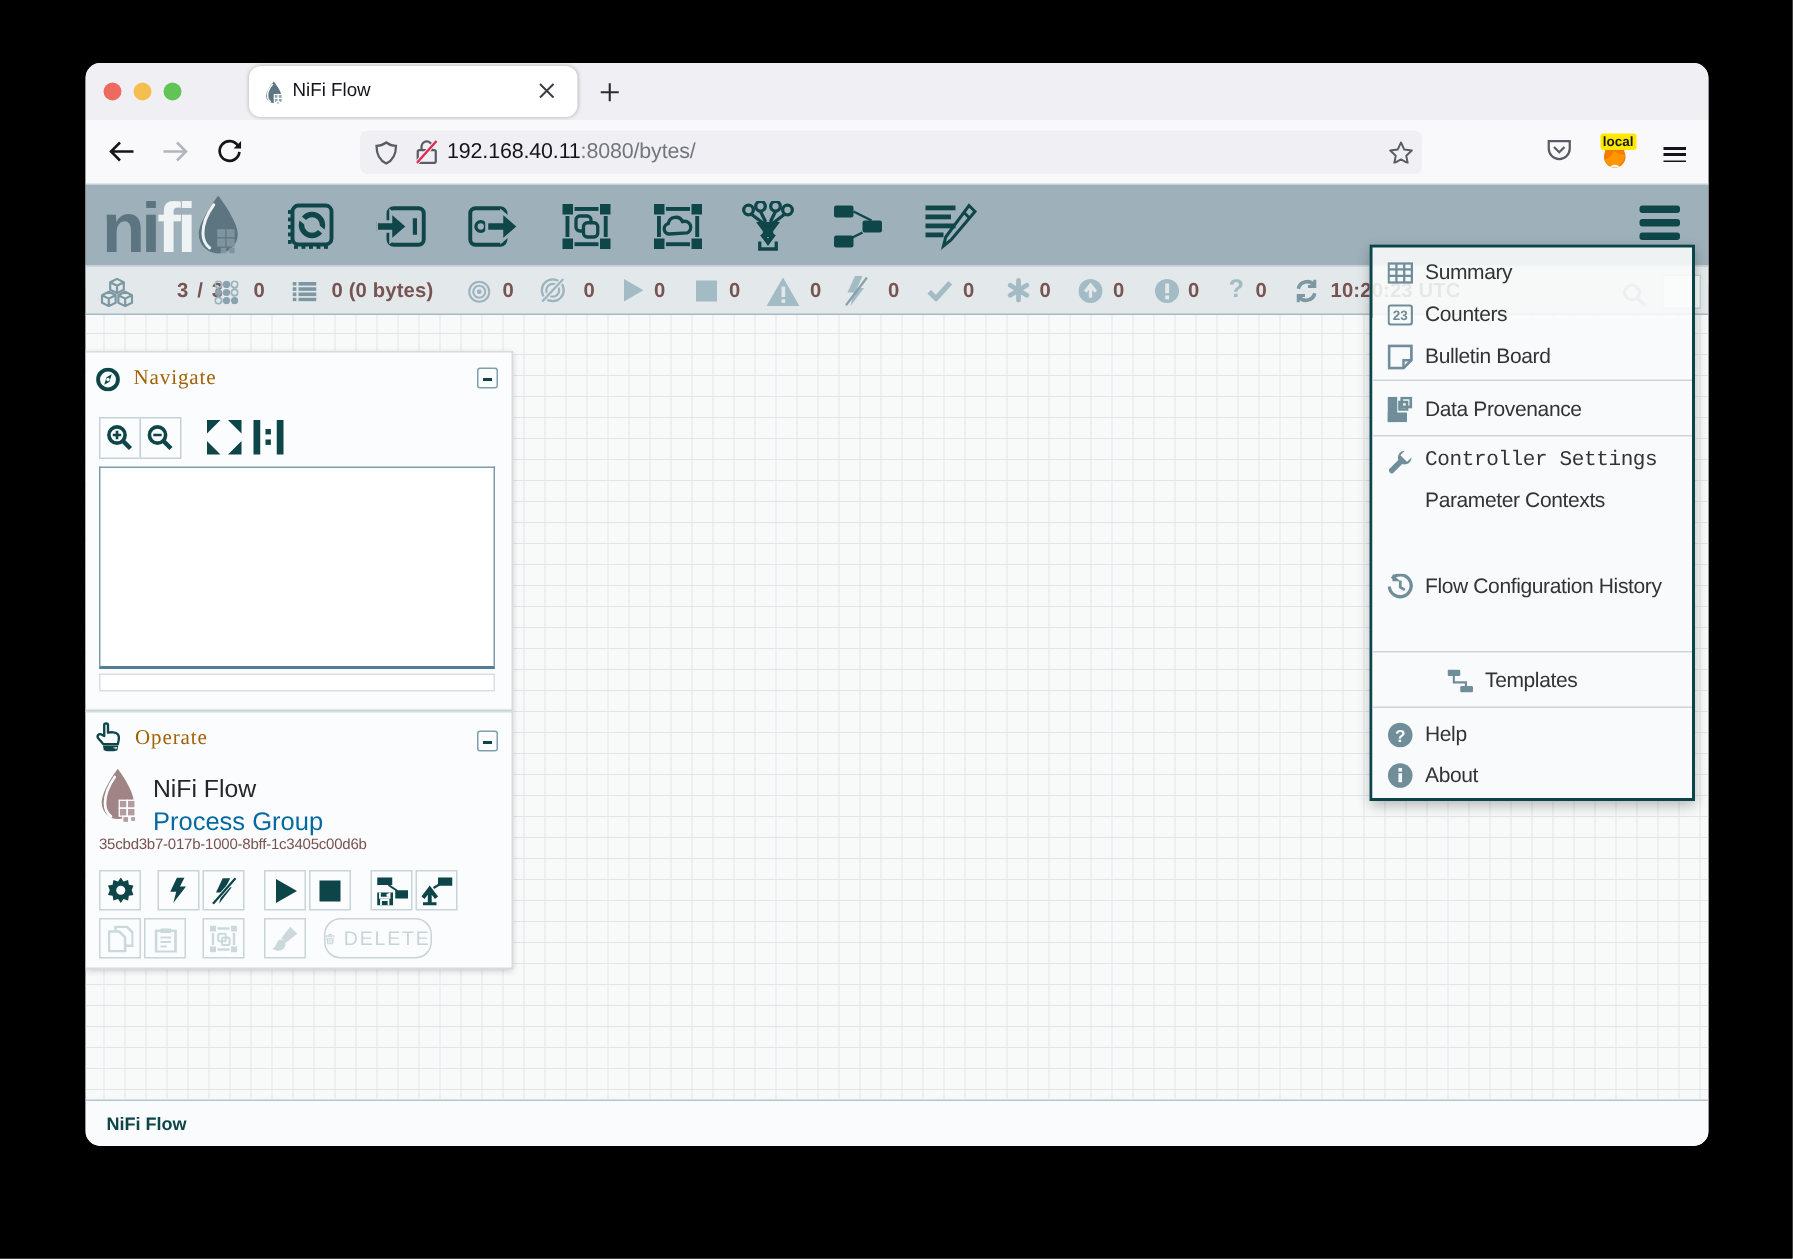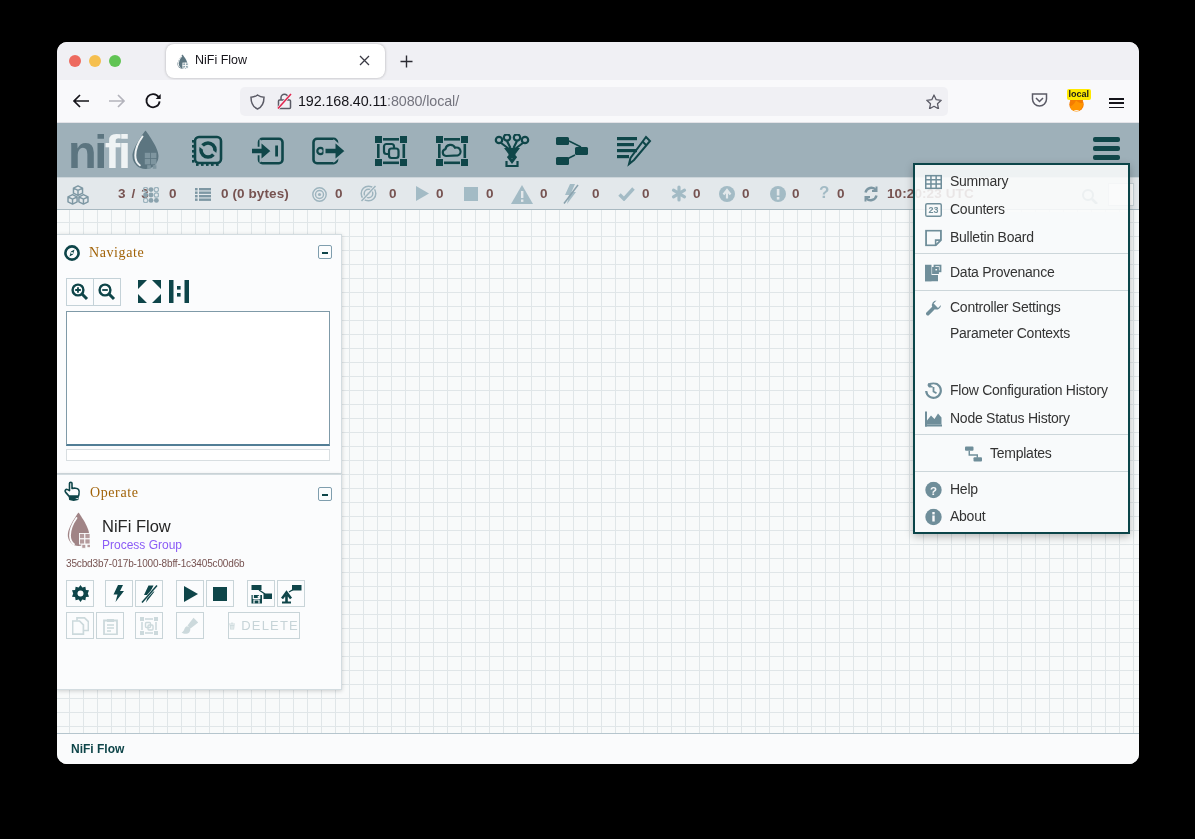--- a/index.html
+++ b/index.html
@@ -32,21 +32,21 @@
   
   #canvas { position:absolute; left:0; top:168px; width:100%; height:523px; background:#f8fafa;
     background-image:linear-gradient(to right,#e0e6e8 1px,transparent 1px),
                      linear-gradient(to bottom,#e0e6e8 1px,transparent 1px);
     background-size:14px 14px; background-position:12px 12px; }
 
   
   .panel { position:absolute; left:0; width:285px; background:#fbfcfd;
     border:1px solid #d3dce0; border-left:none; box-shadow:0 1px 4px rgba(0,0,0,0.18); }
   #navigate { top:192px; height:240px; }
-  #operate  { top:432px; height:216px; }
+  #operate  { top:432px; height:172px; }
   .ptitle { font-family:"Liberation Serif", serif; font-size:14px; color:#a16207;
     letter-spacing:0.6px; }
   .collapse { position:absolute; right:9px; top:10px; width:14px; height:14px;
     border:1px solid #7f9eae; border-radius:2px; }
   .collapse::after { content:""; position:absolute; left:3px; top:6px; width:6px; height:2px;
     background:#0e4549; }
   .navbtn { position:absolute; width:28px; height:28px; border:1px solid #c4d2d8;
     display:flex; align-items:center; justify-content:center; background:#fbfcfd; }
   .opbtn { position:absolute; width:28px; height:27px; border:1px solid #c8d4d8;
     display:flex; align-items:center; justify-content:center; background:#fbfcfd; }
@@ -111,21 +111,21 @@
     <div id="urlbar">
       <svg class="abs" style="left:10px;top:7px;" width="15" height="16" viewBox="0 0 15 16">
           <path d="M7.5,1 C9.5,2.5 12,3.2 14,3.2 C14,9 12,13 7.5,15 C3,13 1,9 1,3.2 C3,3.2 5.5,2.5 7.5,1 Z" fill="none" stroke="#5b5b66" stroke-width="1.5"></path>
         </svg>
       <svg class="abs" style="left:36px;top:6px;" width="17" height="17" viewBox="0 0 17 17">
           <rect x="2.5" y="7" width="12" height="8.5" rx="1" fill="none" stroke="#5b5b66" stroke-width="1.5"></rect>
           <path d="M5,7 V4.8 A3.5,3.5 0 0 1 12,4.8 V7" fill="none" stroke="#5b5b66" stroke-width="1.5"></path>
           <path d="M2,15.5 L15,1" stroke="#f0f0f4" stroke-width="2.8"></path>
           <path d="M2,15.5 L15,1" stroke="#e22850" stroke-width="1.6"></path>
         </svg>
-      <span id="urltext">192.168.40.11<span class="dim">:8080/local/</span></span>
+      <span id="urltext">192.168.40.11<span class="dim">:8080/bytes/</span></span>
       <svg class="abs" style="left:686px;top:7px;" width="16" height="15" viewBox="0 0 16 15">
           <path d="M8,1 L10.2,5.7 L15.2,6.3 L11.5,9.8 L12.5,14.8 L8,12.3 L3.5,14.8 L4.5,9.8 L0.8,6.3 L5.8,5.7 Z" fill="none" stroke="#5b5b66" stroke-width="1.3" stroke-linejoin="round"></path>
         </svg>
     </div>
     <svg class="abs" style="left:974px;top:13px;" width="17" height="16" viewBox="0 0 17 16">
         <path d="M1.5,1 H15.5 V6 A7,7 0 0 1 1.5,6 Z" fill="none" stroke="#5b5b66" stroke-width="1.5"></path>
         <path d="M5,5 L8.5,8.5 L12,5" fill="none" stroke="#5b5b66" stroke-width="1.5"></path>
       </svg>
     <div class="abs" style="left:1011px;top:16px;width:17px;height:16px;">
       <svg width="17" height="16" viewBox="0 0 17 16">
@@ -416,21 +416,21 @@
       <g fill="#b49b9d" stroke="#fbfcfd" stroke-width="0.9">
         <rect x="12.5" y="21.5" width="5.2" height="5.2"></rect>
           <rect x="17.9" y="21.5" width="5.2" height="5.2"></rect>
         <rect x="12.5" y="26.9" width="5.2" height="5.2"></rect>
           <rect x="17.9" y="26.9" width="5.2" height="5.2"></rect>
         <rect x="14.8" y="32.3" width="4" height="4"></rect>
           <rect x="20" y="32.3" width="3.4" height="3.4"></rect>
       </g>
     </svg>
     <span class="abs" style="left:45px;top:42px;font-size:16.5px;color:#262626;">NiFi Flow</span>
-    <span class="abs" style="left:45px;top:63px;font-size:12px;color:#8b5cf6;">Process Group</span>
+    <span class="abs" style="left:45px;top:63px;font-size:17px;color:#0369a1;">Process Group</span>
     <span class="abs" style="left:9px;top:83px;font-size:10px;letter-spacing:-0.15px;color:#775351;">35cbd3b7-017b-1000-8bff-1c3405c00d6b</span>
 
     <div class="opbtn" style="left:9px;top:105px;">
       <svg width="17" height="17" viewBox="0 0 17 17">
           <path d="M8.5,0 L10.3,2.6 L13.4,1.7 L13.9,4.9 L17,5.3 L15.8,8.5 L17,11.7 L13.9,12.1 L13.4,15.3 L10.3,14.4 L8.5,17 L6.7,14.4 L3.6,15.3 L3.1,12.1 L0,11.7 L1.2,8.5 L0,5.3 L3.1,4.9 L3.6,1.7 L6.7,2.6 Z" fill="#0e4549"></path>
           <circle cx="8.5" cy="8.5" r="3" fill="#fbfcfd"></circle>
         </svg>
     </div>
     <div class="opbtn" style="left:48px;top:105px;">
       <svg width="12" height="17" viewBox="0 0 12 17">
@@ -501,21 +501,21 @@
           <rect x="5.5" y="5.5" width="5" height="5" rx="1" fill="none" stroke="#ccd9dc" stroke-width="1.4"></rect>
           <rect x="8" y="8" width="5" height="5" rx="1" fill="none" stroke="#ccd9dc" stroke-width="1.4"></rect>
         </svg>
     </div>
     <div class="opbtn" style="left:119px;top:137px;">
       <svg width="18" height="18" viewBox="0 0 18 18">
           <path d="M12.5,0.8 L17.2,5.5 L9.5,11.5 L6.5,8.5 Z" fill="#ccd9dc"></path>
           <path d="M5.8,9.3 C3.8,10 3.6,12 2.8,13.4 C2.2,14.4 1.4,15 0.6,15.4 C2.6,17.2 6.6,17.4 8.4,15.2 C9.8,13.5 9.4,11 8.6,10 Z" fill="#ccd9dc"></path>
         </svg>
     </div>
-    <div class="opbtn" style="left:171px;top:137px;width:72px;">
+    <div class="opbtn" style="left:159px;top:137px;width:72px;border-radius:11px;">
       <svg width="14" height="16" viewBox="0 0 14 16">
           <rect x="0" y="2.5" width="14" height="2.2" fill="#ccd9dc"></rect>
           <rect x="4.5" y="0.5" width="5" height="2" fill="#ccd9dc"></rect>
           <path d="M1.5,6 H12.5 L11.5,16 H2.5 Z" fill="#ccd9dc"></path>
           <path d="M4.6,7.5 L4.9,14.5 M7,7.5 V14.5 M9.4,7.5 L9.1,14.5" stroke="#fbfcfd" stroke-width="1.1"></path>
         </svg>
       <span style="font-size:13px;font-weight:400;color:#c7d4d8;margin-left:6px;letter-spacing:1.2px;">DELETE</span>
     </div>
   </div>
 
@@ -552,44 +552,36 @@
           <g fill="#6f8e9a">
             <rect x="0" y="0" width="6.5" height="17"></rect>
             <rect x="0" y="10.5" width="13" height="6.5"></rect>
             <path d="M8,8.5 h5 v-5 h-5 z" fill="none" stroke="#6f8e9a" stroke-width="1.8"></path>
           </g>
           <rect x="9.5" y="0.8" width="6" height="6" fill="none" stroke="#6f8e9a" stroke-width="1.8"></rect>
         </svg>
       <span class="txt">Data Provenance</span>
     </div>
     <div class="msep" style="top:124.5px;"></div>
-    <div class="mi" style="top:129.5px;">
+    <div class="mi" style="top:129.5px;font-family:Liberation Mono, monospace;">
       <svg class="ico" width="17" height="17" viewBox="0 0 17 17">
           <path d="M11.5,1 A4.6,4.6 0 0 0 7.2,7.2 L1,13.4 A2.1,2.1 0 0 0 3.6,16 L9.8,9.8 A4.6,4.6 0 0 0 16,5.5 L13,8.4 L8.6,4 Z" fill="#6f8e9a"></path>
         </svg>
       <span class="txt">Controller Settings</span>
     </div>
     <div class="mi" style="top:155.5px;">
       <span class="txt">Parameter Contexts</span>
     </div>
     <div class="mi" style="top:213px;">
       <svg class="ico" width="17" height="17" viewBox="0 0 17 17">
           <path d="M3,3.2 A7.3,7.3 0 1 1 1.2,8.5" fill="none" stroke="#6f8e9a" stroke-width="2.2"></path>
           <path d="M3.8,0.5 V4.5 H7.8" fill="#6f8e9a" stroke="#6f8e9a" stroke-width="1"></path>
           <path d="M8.5,4.5 V9 L11.5,10.8" fill="none" stroke="#6f8e9a" stroke-width="1.8"></path>
         </svg>
       <span class="txt">Flow Configuration History</span>
-    </div>
-    <div class="mi" style="top:241px;">
-      <svg class="ico" width="17" height="15" viewBox="0 0 17 15">
-          <rect x="0" y="0" width="2" height="15" fill="#6f8e9a"></rect>
-          <path d="M2,13 L2,9 L6,4 L9.5,7.5 L13,2 L16.5,6 V13 Z" fill="#6f8e9a"></path>
-          <rect x="0" y="13" width="17" height="2" fill="#6f8e9a"></rect>
-        </svg>
-      <span class="txt">Node Status History</span>
     </div>
     <div class="msep" style="top:269px;"></div>
     <div class="mi" style="top:276px;margin-left:40px;">
       <svg class="ico" width="18" height="16" viewBox="0 0 18 16">
           <rect x="0" y="0" width="9" height="4.5" rx="1" fill="#6f8e9a"></rect>
           <rect x="9" y="11.5" width="9" height="4.5" rx="1" fill="#6f8e9a"></rect>
           <path d="M4.5,4.5 V9 H13 V12" fill="none" stroke="#6f8e9a" stroke-width="1.5"></path>
         </svg>
       <span class="txt">Templates</span>
     </div>

